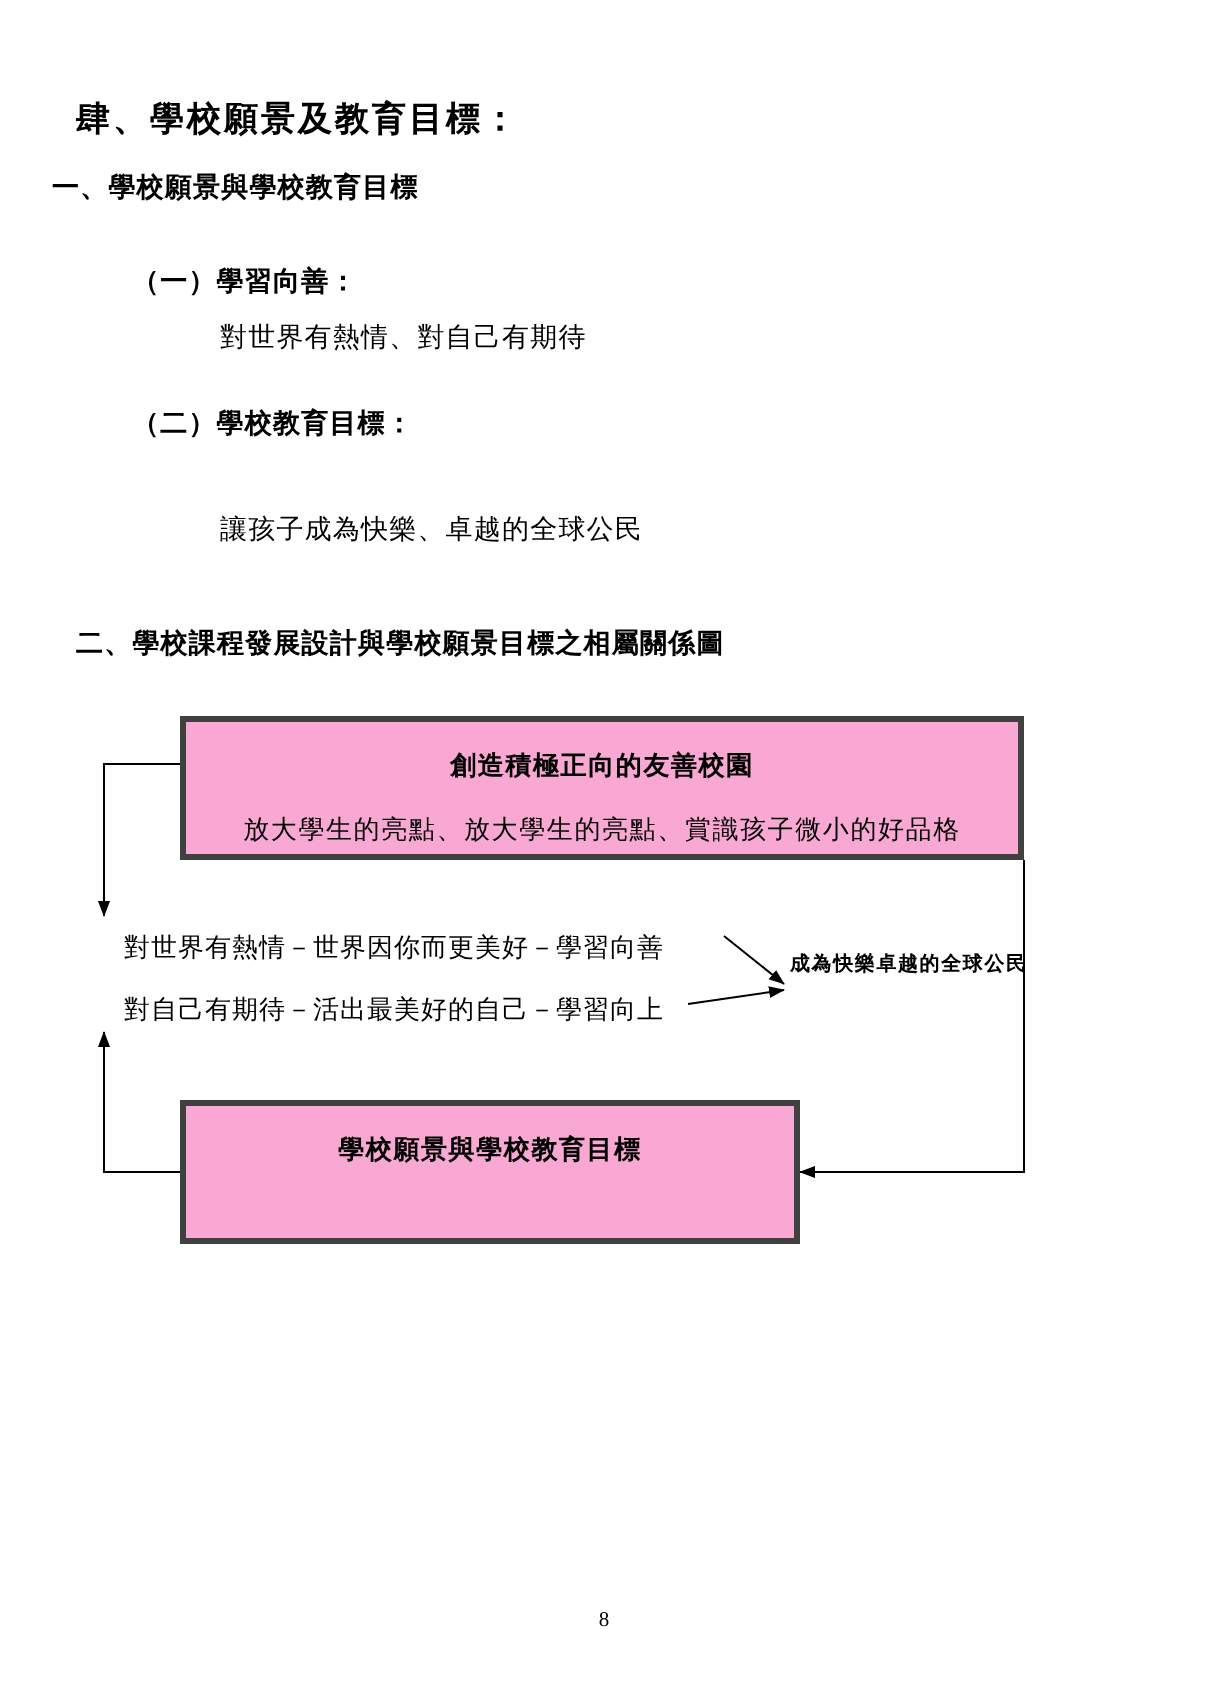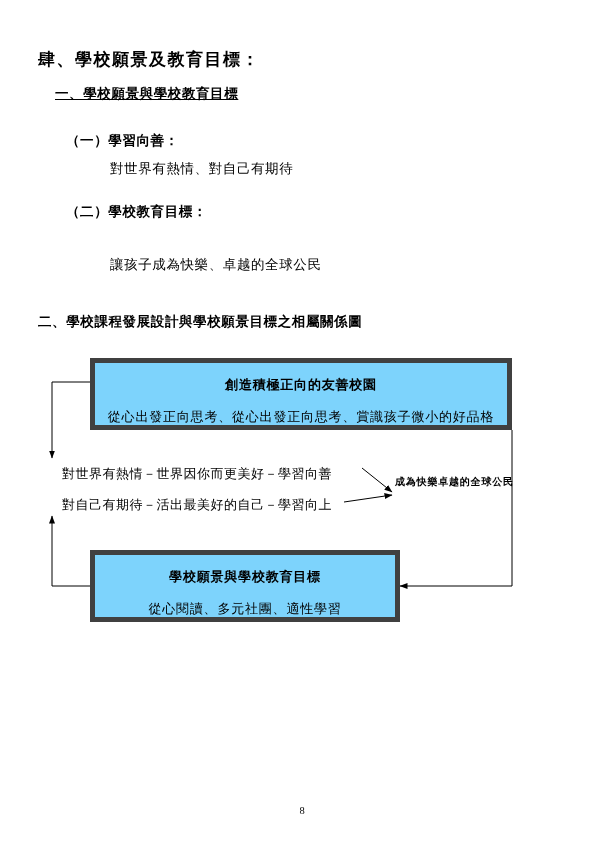--- a/index.html
+++ b/index.html
@@ -31,27 +31,26 @@
     position: absolute;
     left: 38px;
     top: 48px;
     font-size: 17px;
     font-weight: bold;
     letter-spacing: 1.5px;
     white-space: nowrap;
   }
   .h-sec1 {
     position: absolute;
-    left: 55px;
+    left: 26px;
     top: 85px;
     font-size: 13.5px;
     font-weight: bold;
     letter-spacing: 0.6px;
     white-space: nowrap;
-    text-decoration: underline;
   }
   .h-item1 {
     position: absolute;
     left: 66px;
     top: 132px;
     font-size: 13.5px;
     font-weight: bold;
     letter-spacing: 0.6px;
     white-space: nowrap;
   }
@@ -93,22 +92,22 @@
   
   .diagram {
     position: absolute;
     left: 0;
     top: 340px;
     width: 604px;
     height: 300px;
   }
   .dbox {
     position: absolute;
-    border: 5px solid #404040;
-    background: #7dd3fc;
+    border: 3px solid #404040;
+    background: #f9a8d4;
     box-sizing: border-box;
     text-align: center;
   }
   .dbox .line1 {
     font-size: 13px;
     font-weight: bold;
     letter-spacing: 0.8px;
     white-space: nowrap;
   }
   .dbox .line2 {
@@ -204,29 +203,28 @@
         <path d="M90,246 L52,246 L52,176" fill="none" stroke="#000000" stroke-width="1" marker-end="url(#arrow)"></path>
 
         <path d="M512,90 L512,246 L400,246" fill="none" stroke="#000000" stroke-width="1" marker-end="url(#arrow)"></path>
 
         <path d="M362,128 L392,152" fill="none" stroke="#000000" stroke-width="1" marker-end="url(#arrow)"></path>
         <path d="M344,162 L392,155" fill="none" stroke="#000000" stroke-width="1" marker-end="url(#arrow)"></path>
       </svg>
 
       <div class="dbox" id="box-top">
         <div class="line1">創造積極正向的友善校園</div>
-        <div class="line2">從心出發正向思考、從心出發正向思考、賞識孩子微小的好品格</div>
+        <div class="line2">放大學生的亮點、放大學生的亮點、賞識孩子微小的好品格</div>
       </div>
 
       <div class="mid-line" id="mid-1">對世界有熱情－世界因你而更美好－學習向善</div>
       <div class="mid-line" id="mid-2">對自己有期待－活出最美好的自己－學習向上</div>
 
       <div class="goal">成為快樂卓越的全球公民</div>
 
       <div class="dbox" id="box-bottom">
         <div class="line1">學校願景與學校教育目標</div>
-        <div class="line2">從心閱讀、多元社團、適性學習</div>
       </div>
     </div>
 
     <div class="page-number">8</div>
   </div>
 </div>
 
 </body></html>

